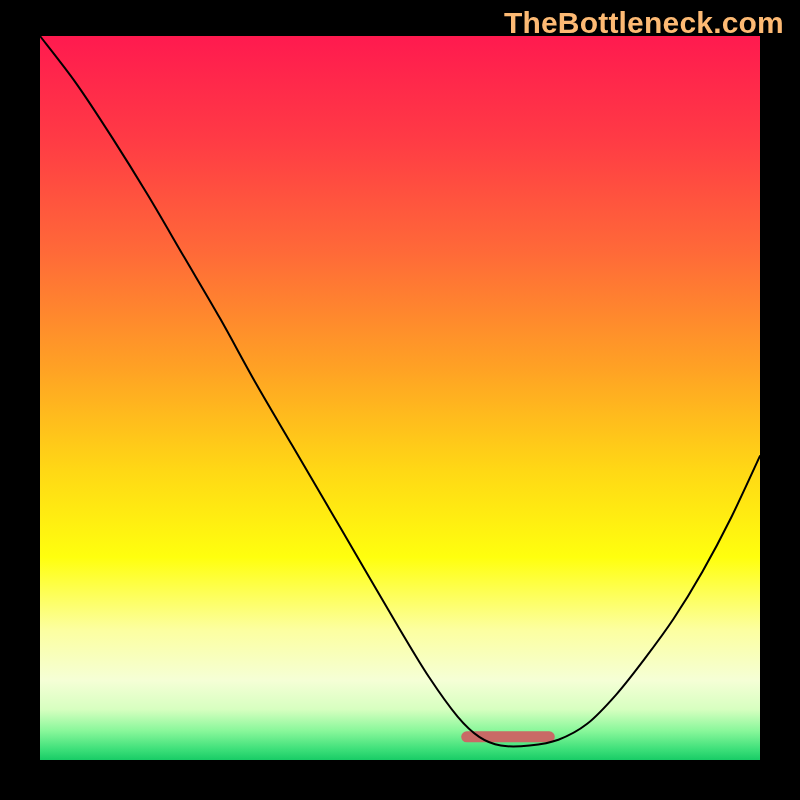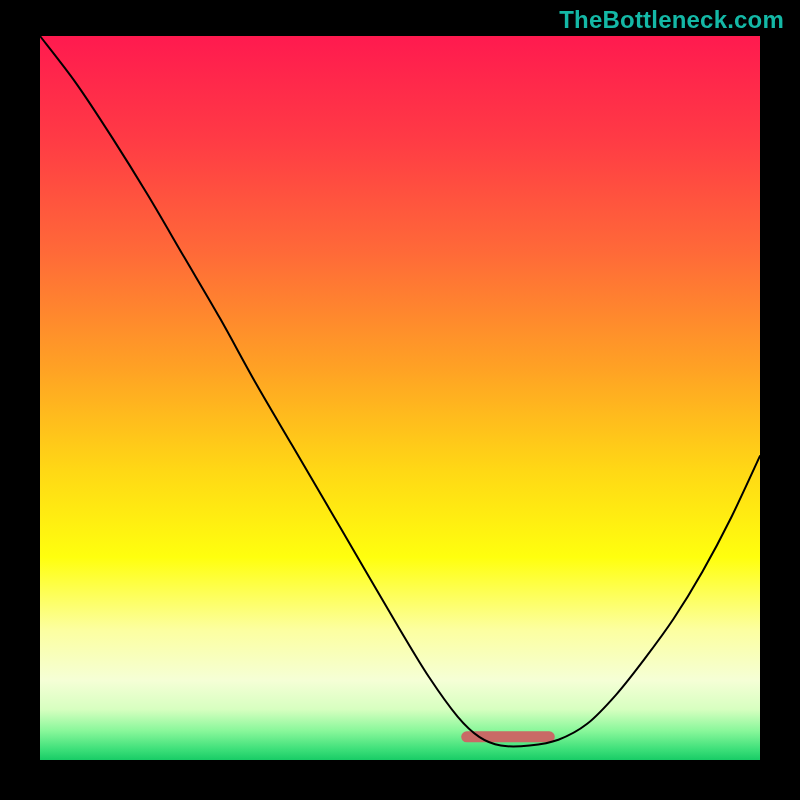--- a/index.html
+++ b/index.html
@@ -9,23 +9,23 @@
     width: 800px;
     height: 800px;
     background: #000;
   }
   svg { display: block; }
   .watermark {
     position: absolute;
     top: 6px;
     right: 16px;
     font-family: Arial, Helvetica, sans-serif;
-    font-size: 24px;
+    font-size: 30px;
     font-weight: 600;
-    color: #14b8a6;
+    color: #fdba74;
     letter-spacing: 0.2px;
   }
 </style>
 </head>
 <body>
 <div class="stage">
 
   <svg id="chart-svg" width="800" height="800" viewBox="0 0 800 800">
     <defs>
       <linearGradient id="bg-grad" x1="0" y1="0" x2="0" y2="1">

